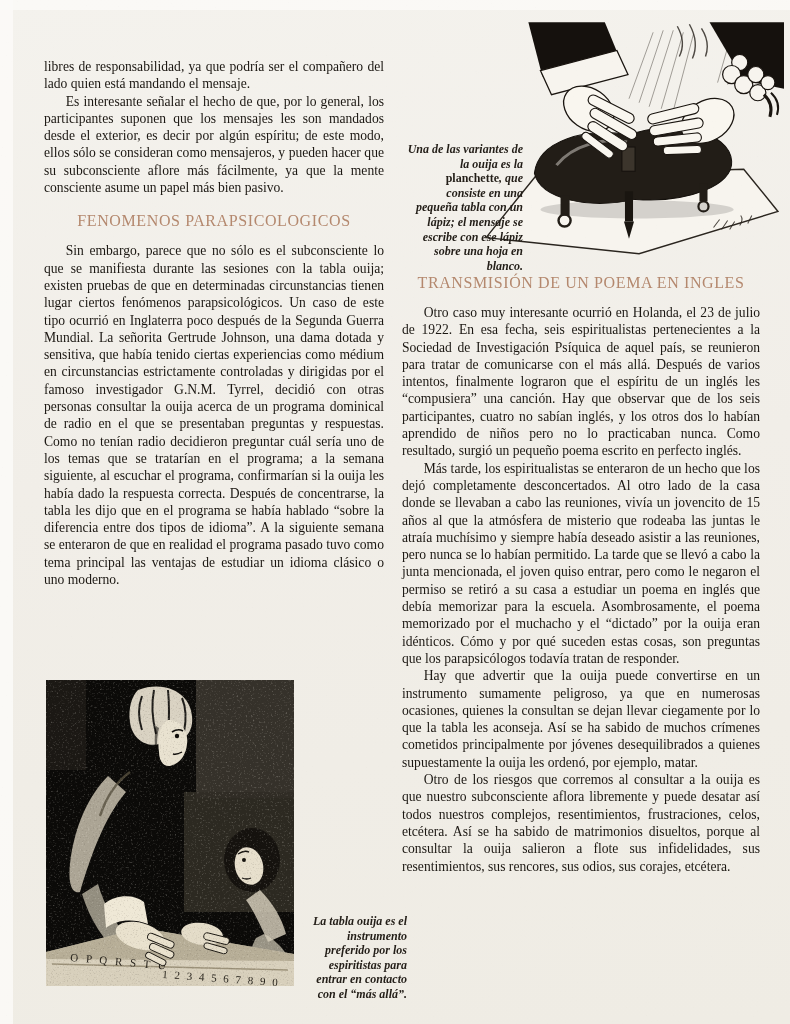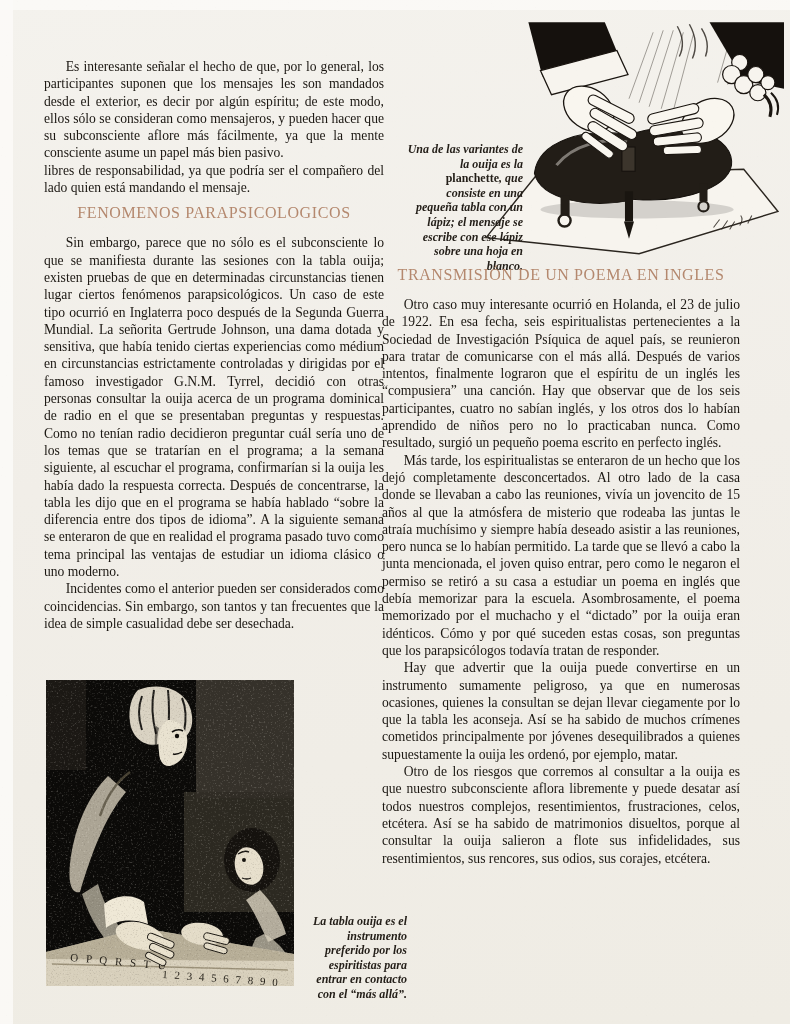--- a/index.html
+++ b/index.html
@@ -4,25 +4,25 @@
 <style>
   html,body{margin:0;padding:0;background:#fbfaf8;}
   .page{
     position:relative;width:790px;height:1024px;overflow:hidden;
     background:linear-gradient(175deg,#f4f2ed 0%,#f1eee8 45%,#efece4 100%);
     font-family:"Liberation Serif", serif;color:#1b1712;
   }
   .edge-left{position:absolute;left:0;top:0;width:13px;height:1024px;background:#fbfaf8;opacity:.85;}
   .edge-top{position:absolute;left:0;top:0;width:790px;height:10px;background:#fbfaf8;opacity:.8;}
   .col-left{position:absolute;left:44px;top:58px;width:340px;}
-  .col-right-text{position:absolute;left:382px;top:258px;width:358px;}
+  .col-right-text{position:absolute;left:402px;top:258px;width:358px;}
   p.body{margin:0;font-size:13.6px;line-height:17.3px;text-align:justify;}
   p.indent{text-indent:1.6em;}
   h2.section{
-    margin:8px 0 12px;font-size:16px;font-weight:normal;text-align:center;
+    margin:16px 0 12px;font-size:16px;font-weight:normal;text-align:center;
     letter-spacing:.6px;color:#b4886e;font-family:Liberation Serif, serif;
   }
   .caption{
     position:absolute;font-size:12px;line-height:14.6px;
     font-style:italic;font-weight:bold;color:#231e18;
   }
   .caption-planchette{left:404px;top:142px;width:119px;text-align:right;}
   .caption-planchette .roman{font-style:normal;font-weight:bold;}
   .caption-photo{left:302px;top:914px;width:105px;text-align:right;}
   .illus-planchette{position:absolute;left:476px;top:22px;width:308px;height:238px;}
@@ -31,25 +31,24 @@
   svg{display:block;}
 </style>
 </head>
 <body>
 
 <div class="page">
   <div class="edge-left"></div>
   <div class="edge-top"></div>
 
   <div class="col-left">
+    <p class="body">libres de responsabilidad, ya que podría ser el compañero del lado quien está mandando el mensaje.</p>
     <p class="body indent">Es interesante señalar el hecho de que, por lo general, los participantes suponen que los mensajes les son mandados desde el exterior, es decir por algún espíritu; de este modo, ellos sólo se consideran como mensajeros, y pueden hacer que su subconsciente aflore más fácilmente, ya que la mente consciente asume un papel más bien pasivo.</p>
-    <p class="body">libres de responsabilidad, ya que podría ser el compañero del lado quien está mandando el mensaje.</p>
     <h2 class="section">FENOMENOS PARAPSICOLOGICOS</h2>
     <p class="body indent">Sin embargo, parece que no sólo es el subconsciente lo que se manifiesta durante las sesiones con la tabla ouija; existen pruebas de que en determinadas circunstancias tienen lugar ciertos fenómenos parapsicológicos. Un caso de este tipo ocurrió en Inglaterra poco después de la Segunda Guerra Mundial. La señorita Gertrude Johnson, una dama dotada y sensitiva, que había tenido ciertas experiencias como médium en circunstancias estrictamente controladas y dirigidas por el famoso investigador G.N.M. Tyrrel, decidió con otras personas consultar la ouija acerca de un programa dominical de radio en el que se presentaban preguntas y respuestas. Como no tenían radio decidieron preguntar cuál sería uno de los temas que se tratarían en el programa; a la semana siguiente, al escuchar el programa, confirmarían si la ouija les había dado la respuesta correcta. Después de concentrarse, la tabla les dijo que en el programa se había hablado “sobre la diferencia entre dos tipos de idioma”. A la siguiente semana se enteraron de que en realidad el programa pasado tuvo como tema principal las ventajas de estudiar un idioma clásico o uno moderno.</p>
-    <p class="body indent">Incidentes como el anterior pueden ser considerados como coincidencias. Sin embargo, son tantos y tan frecuentes que la idea de simple casualidad debe ser desechada.</p>
   </div>
 
   <div class="illus-planchette">
     <svg viewBox="0 0 306 236" width="308" height="238" aria-hidden="true">
 
       <g stroke="#38322a" stroke-width="0.8" opacity="0.55">
         <line x1="176" y1="10" x2="152" y2="76"></line>
           <line x1="186" y1="8" x2="162" y2="80"></line>
         <line x1="196" y1="8" x2="172" y2="84"></line>
           <line x1="206" y1="10" x2="184" y2="86"></line>

